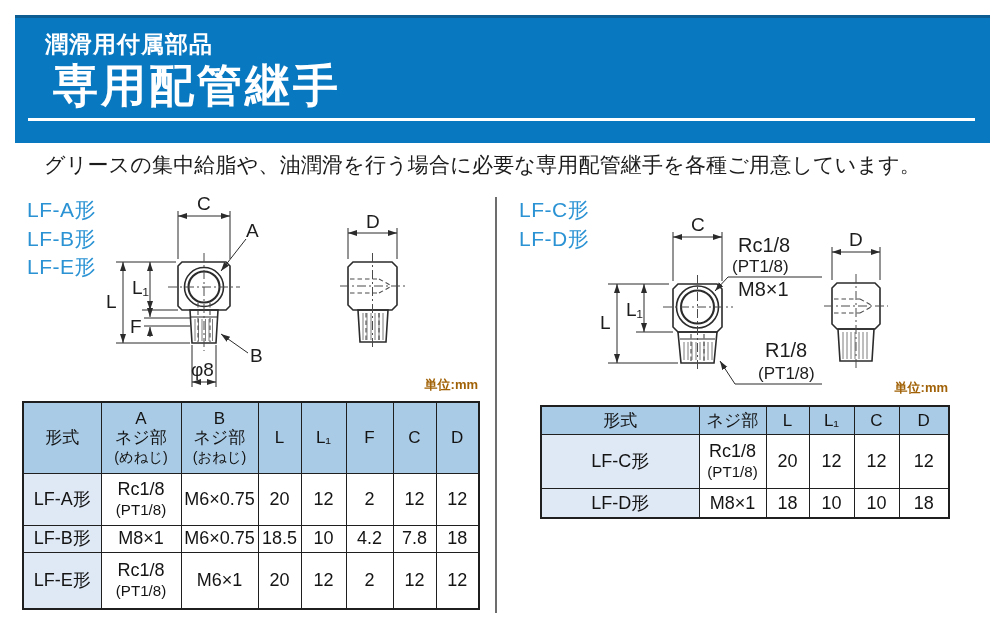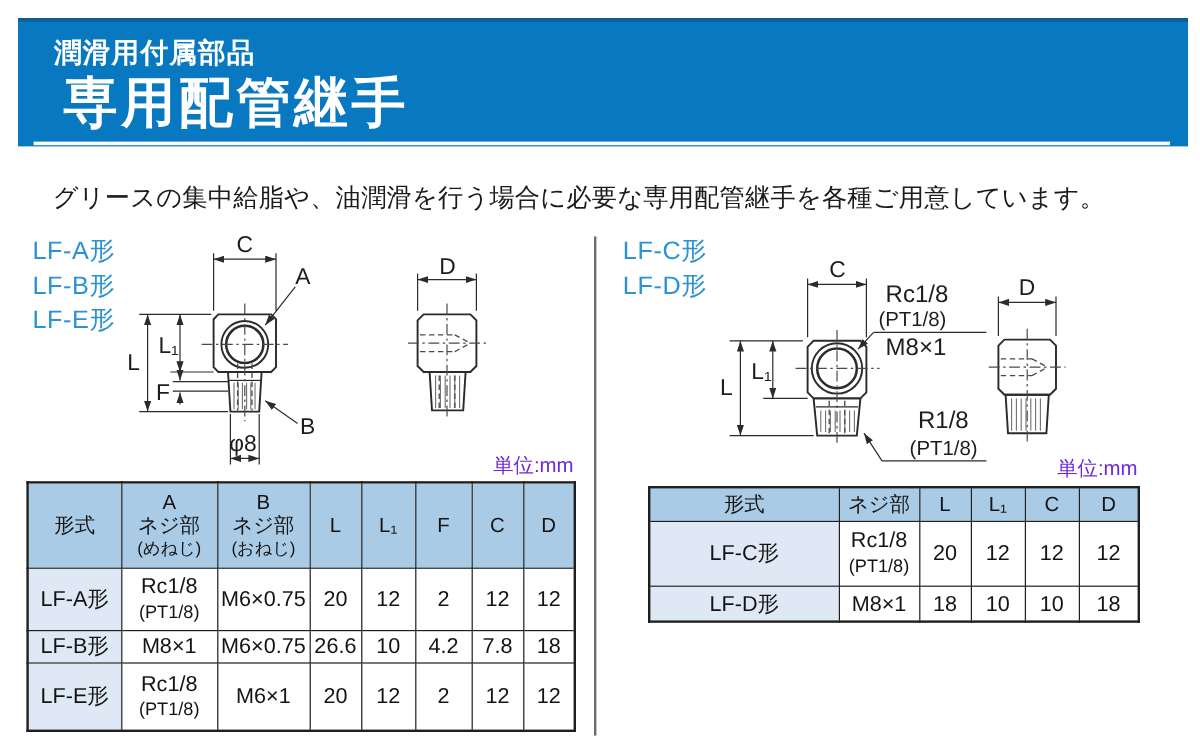--- a/index.html
+++ b/index.html
@@ -1,21 +1,21 @@
 <!DOCTYPE html>
 <html><head>
 <meta charset="utf-8">
 <style>
   * { margin:0; padding:0; box-sizing:border-box; }
   html,body { background:#ffffff; }
   body { font-family:"Liberation Sans","DejaVu Sans",sans-serif; color:#1b1b1b; }
   #page { position:relative; width:1000px; height:621px; background:#ffffff; overflow:hidden; }
 
   
-  .band { position:absolute; left:15px; top:15px; width:975px; height:107px;
+  .band { position:absolute; left:15px; top:15px; width:975px; height:128px;
           background:#0878c1; border-top:3px solid #0d5d92; }
   .band .category { position:absolute; left:30px; top:11px; color:#ffffff;
           font-size:23px; font-weight:bold; letter-spacing:1px; }
   .band .title { position:absolute; left:38px; top:38px; color:#ffffff;
           font-size:45px; font-weight:bold; letter-spacing:3px; }
   .band .underline { position:absolute; left:13px; right:15px; top:100px;
           height:3px; background:#ffffff; }
 
   
   .intro { position:absolute; left:4px; top:151px; width:992px;
@@ -30,21 +30,21 @@
   
   .divider { position:absolute; left:495px; top:197px; width:2px; height:416px; background:#6d6d6d; }
 
   
   .diag { position:absolute; }
   .diag.left-d { left:100px; top:195px; }
   .diag.right-d { left:560px; top:195px; }
   svg text { fill:#1d1d1d; }
 
   
-  .unit { position:absolute; font-size:17px; font-weight:400; color:#6d28d9; width:110px; text-align:right; }
+  .unit { position:absolute; font-size:13px; font-weight:700; color:#a16207; width:110px; text-align:right; }
   .unit.left-u { left:368px; top:376px; }
   .unit.right-u { left:838px; top:379px; }
 
   
   .tbl-wrap { position:absolute; }
   .tbl-wrap.left-t { left:22px; top:401px; }
   .tbl-wrap.right-t { left:540px; top:405px; }
   table.spec { border-collapse:collapse; table-layout:fixed; background:#ffffff;
           border:2.5px solid #1f1f1f; }
   table.spec th, table.spec td { border:1.6px solid #1f1f1f; text-align:center;
@@ -242,21 +242,21 @@
             <td><span>20</span></td>
             <td><span>12</span></td>
             <td><span>2</span></td>
             <td><span>12</span></td>
             <td><span>12</span></td>
           </tr>
           <tr style="height: 27px;">
             <td class="rowhead"><span>LF-B形</span></td>
             <td><span>M8×1</span></td>
             <td><span>M6×0.75</span></td>
-            <td><span>26.6</span></td>
+            <td><span>18.5</span></td>
             <td><span>10</span></td>
             <td><span>4.2</span></td>
             <td><span>7.8</span></td>
             <td><span>18</span></td>
           </tr>
           <tr style="height: 57px;">
             <td class="rowhead"><span>LF-E形</span></td>
             <td><span>Rc1/8</span><br><span class="paren">(PT1/8)</span></td>
             <td><span>M6×1</span></td>
             <td><span>20</span></td>

